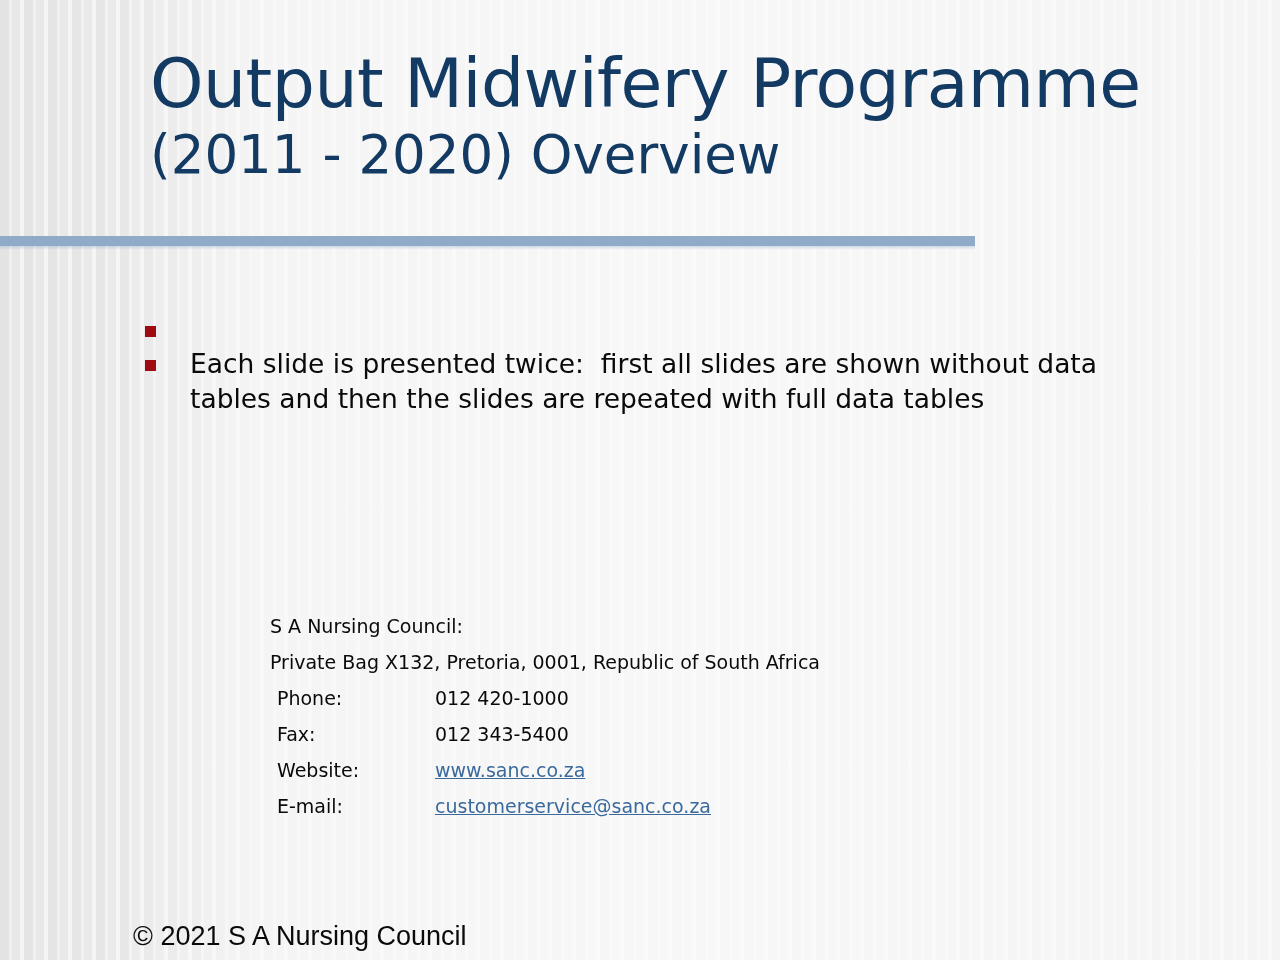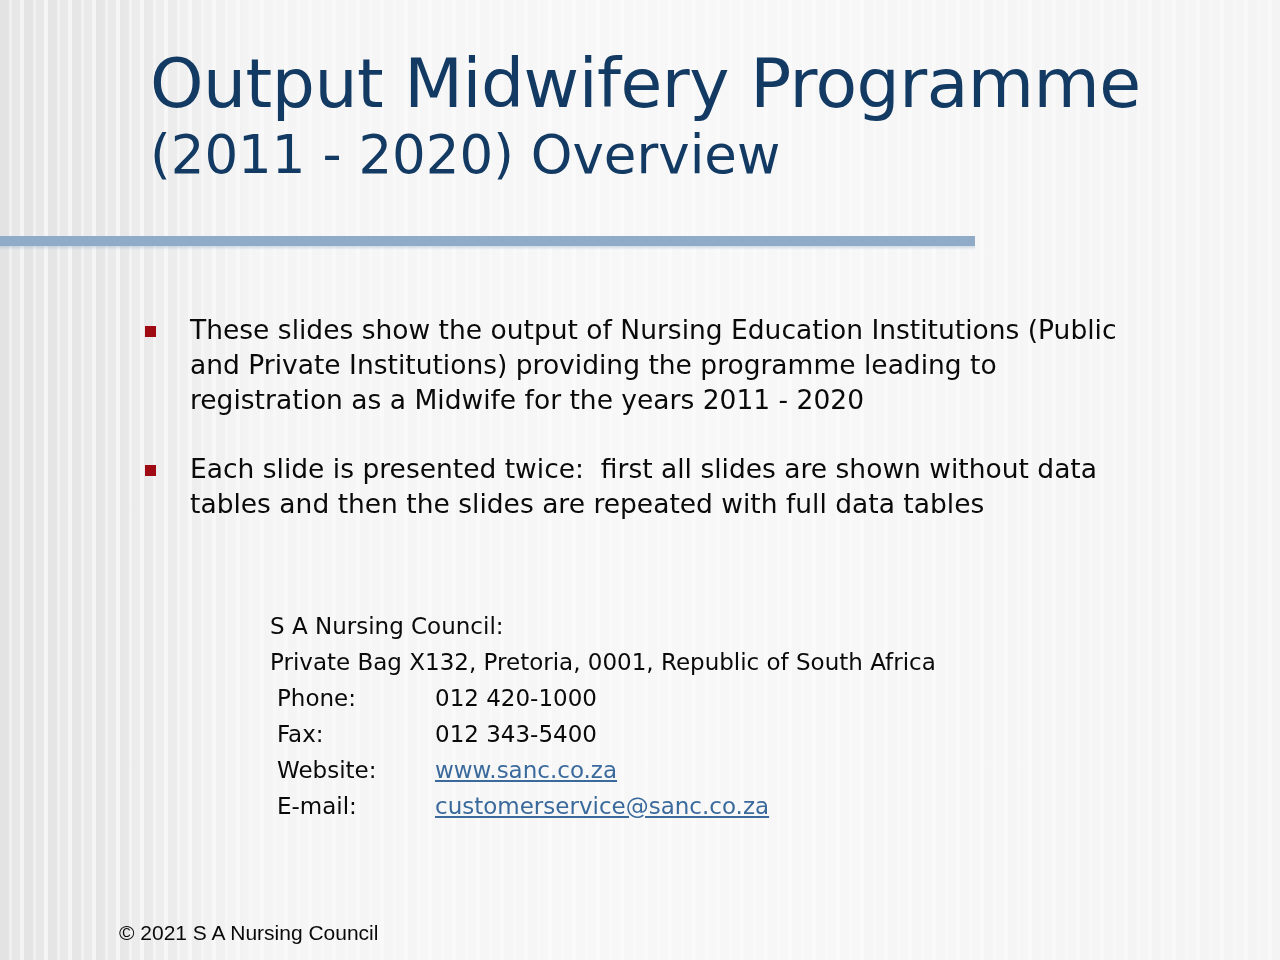--- a/index.html
+++ b/index.html
@@ -99,42 +99,42 @@
     white-space:pre-wrap;
   }
 
   
   #contact {
     position:absolute;
     left:270px; top:608px;
     width:900px;
   }
   .contact-line {
-    font-size:23px;
+    font-size:19px;
     line-height:36px;
     color:#0a0a0a;
     white-space:nowrap;
   }
   .contact-line .lbl {
     display:inline-block;
     width:158px;
     margin-left:7px;
   }
   .contact-line a,
   .contact-line .link {
     color:#3a6a9c;
     text-decoration:underline;
     cursor:pointer;
   }
 
   
   #footer {
     position:absolute;
-    left:119px; top:921px;
-    font-size:21px;
+    left:133px; top:921px;
+    font-size:27px;
     color:#0a0a0a;
     font-family:"Liberation Sans", sans-serif;
   }
 </style>
 </head>
 <body>
 
 <div id="slide">
 
   <div class="stripes"></div>
@@ -145,21 +145,20 @@
     <div id="slide-subtitle">(2011 - 2020) Overview</div>
   </div>
 
   <div id="divider"></div>
   <div id="divider-shadow"></div>
 
   <div id="body">
 
     <div class="bullet-row">
       <span class="bullet-marker"></span>
-      <div class="bullet-text">These slides show the output of Nursing Education Institutions (Public and Private Institutions) providing the programme leading to registration as a Midwife for the years 2011 - 2020</div>
     </div>
 
     <div class="bullet-row">
       <span class="bullet-marker"></span>
       <div class="bullet-text">Each slide is presented twice:  first all slides are shown without data tables and then the slides are repeated with full data tables</div>
     </div>
 
 
   </div>
 

